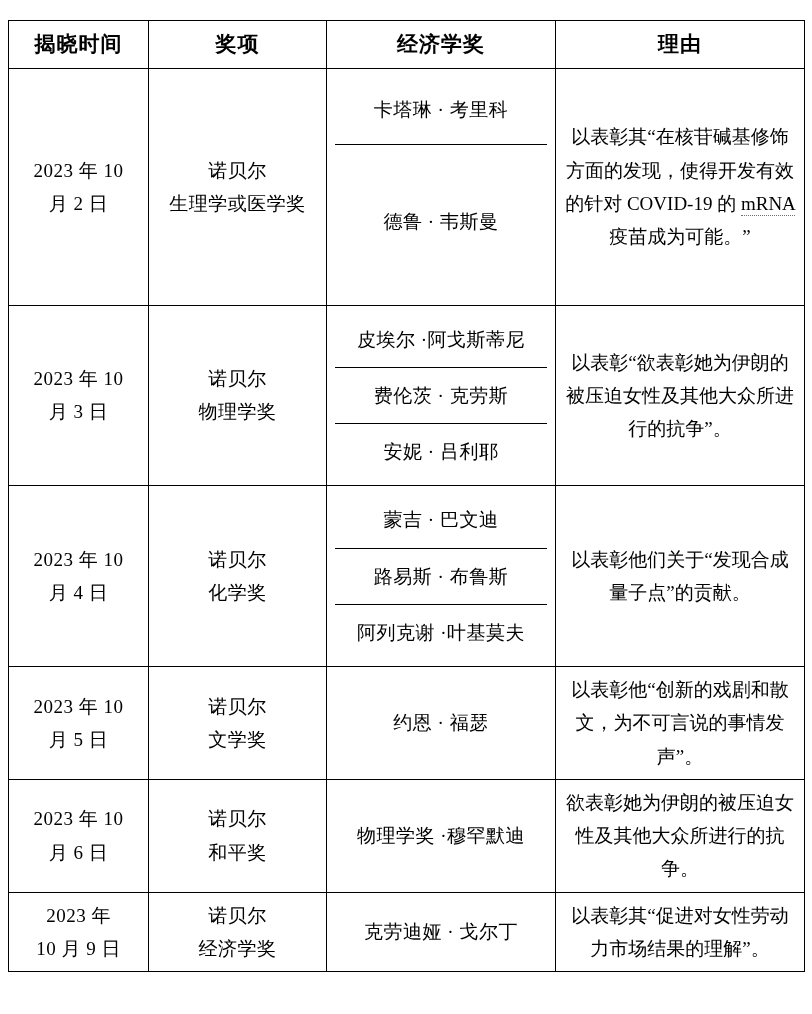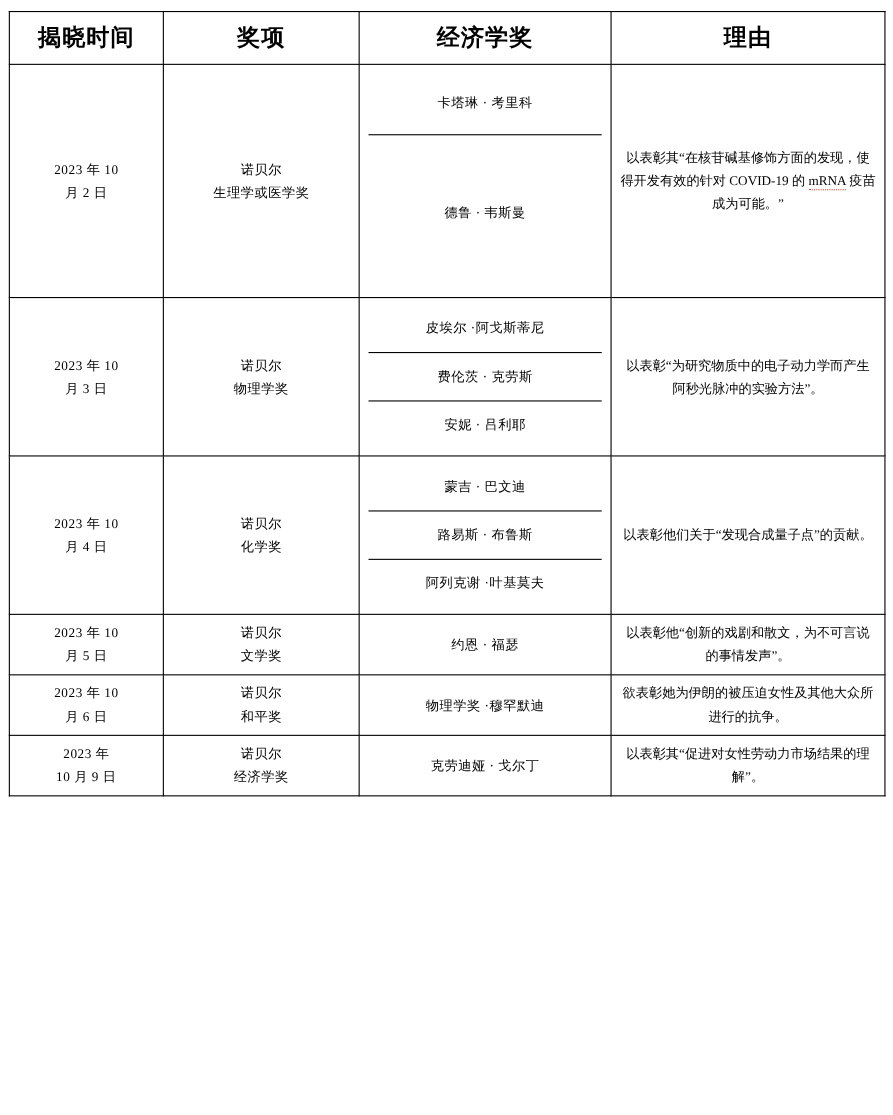--- a/index.html
+++ b/index.html
@@ -11,38 +11,38 @@
     width: 812px;
     height: 1014px;
     font-family: "Liberation Serif", "DejaVu Serif", serif;
     color: #000000;
     overflow: hidden;
   }
   .page {
     width: 812px;
     height: 1014px;
     box-sizing: border-box;
-    padding: 10px 8px 8px 8px;
+    padding: 20px 8px 8px 8px;
   }
   table.award-table {
     border-collapse: collapse;
     width: 796px;
     table-layout: fixed;
   }
   table.award-table col.c-date  { width: 140px; }
   table.award-table col.c-prize { width: 178px; }
   table.award-table col.c-who   { width: 229px; }
   table.award-table col.c-why   { width: 249px; }
 
   table.award-table th,
   table.award-table td {
     border: 1px solid #000000;
     vertical-align: middle;
     text-align: center;
-    font-size: 12px;
+    font-size: 19px;
     line-height: 1.75;
     padding: 6px 8px;
     box-sizing: border-box;
   }
   table.award-table thead th {
     font-weight: bold;
     font-size: 21px;
     height: 48px;
     padding: 5px 6px;
     letter-spacing: 1px;
@@ -141,21 +141,21 @@
           <span class="nowrap">物理学奖</span>
         </td>
         <td class="who-cell who-nested">
           <span class="who-stack">
             <span class="who-item">皮埃尔 ·阿戈斯蒂尼</span>
             <span class="who-item">费伦茨 · 克劳斯</span>
             <span class="who-item">安妮 · 吕利耶</span>
           </span>
         </td>
         <td class="why-cell">
-          <span class="why-text">以表彰“为研究物质中的电子动力学而产生阿秒光脉冲的实验方法”。</span>
+          <span class="why-text">以表彰“欲表彰她为伊朗的被压迫女性及其他大众所进行的抗争”。</span>
         </td>
       </tr>
 
       <tr>
         <td class="date-cell">
           <span class="nowrap">2023 年 10</span><br>
           <span class="nowrap">月 4 日</span>
         </td>
         <td class="prize-cell">
           <span class="nowrap">诺贝尔</span><br>

